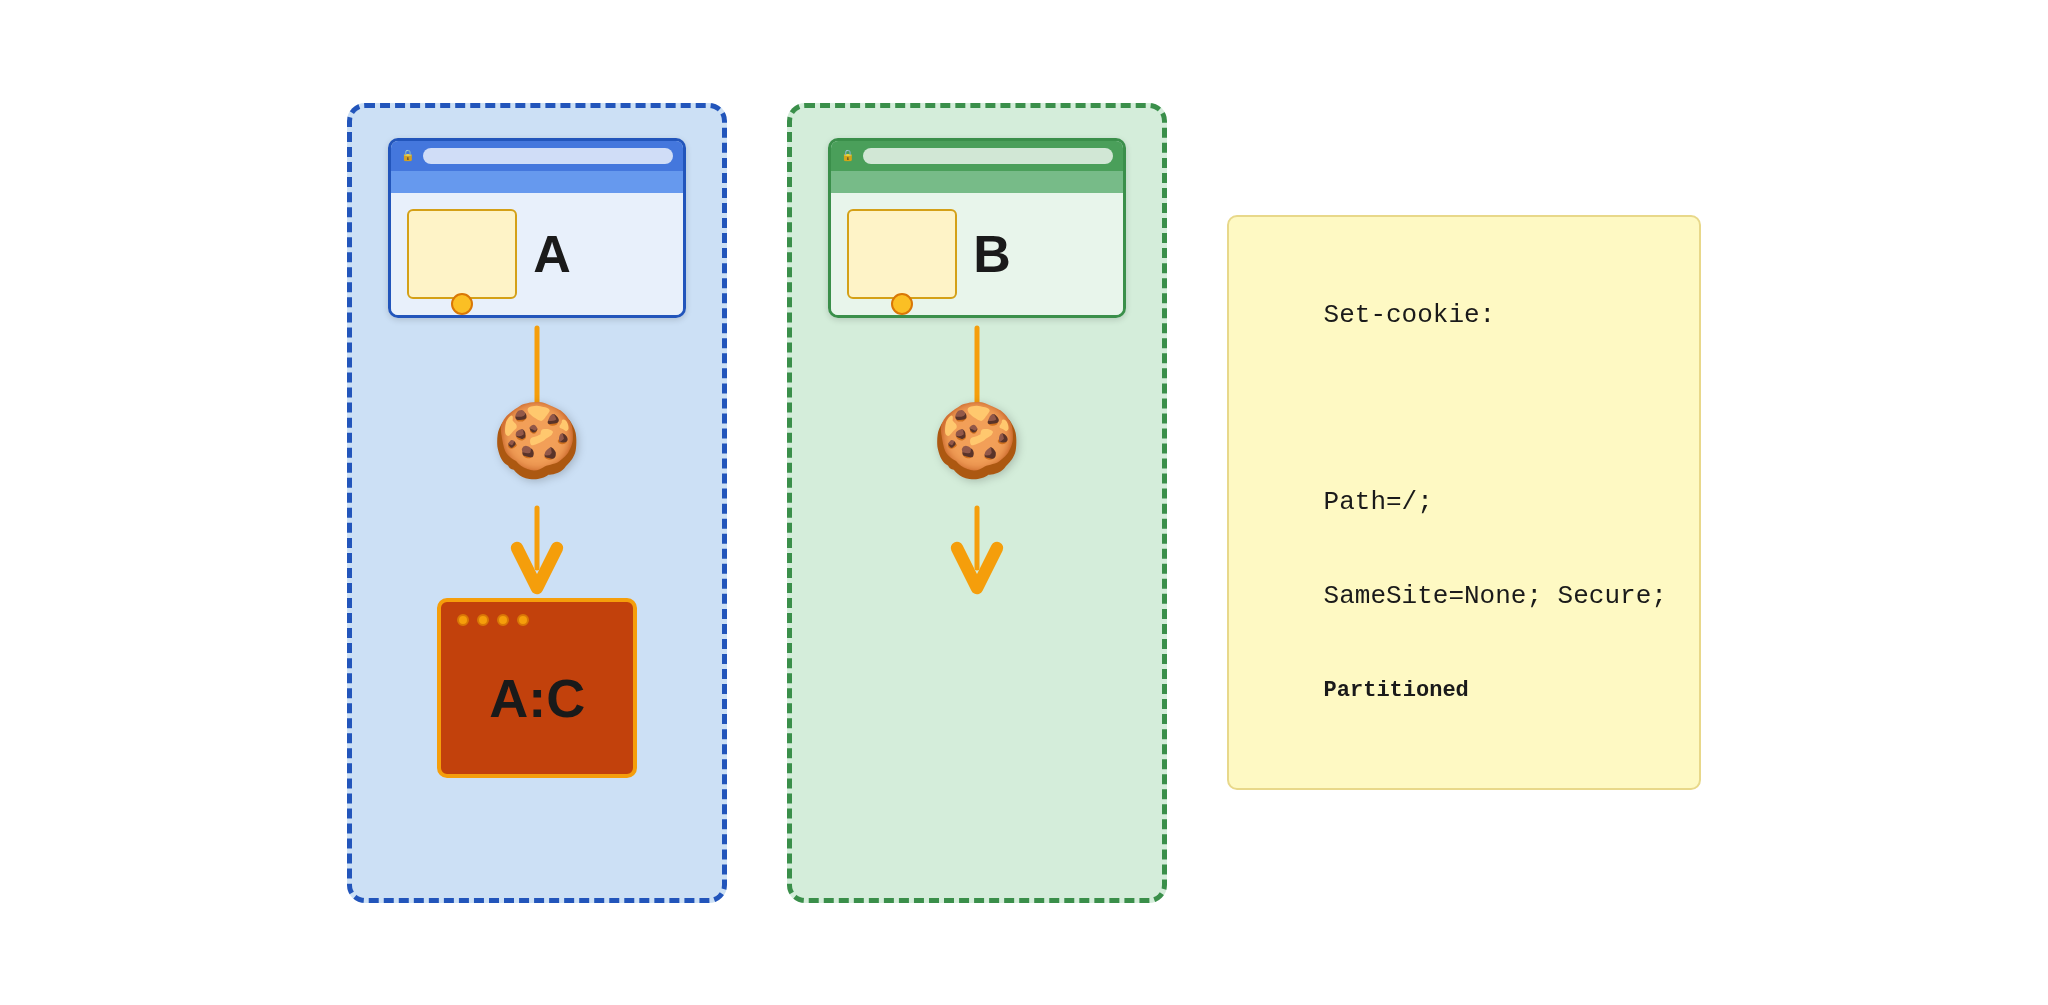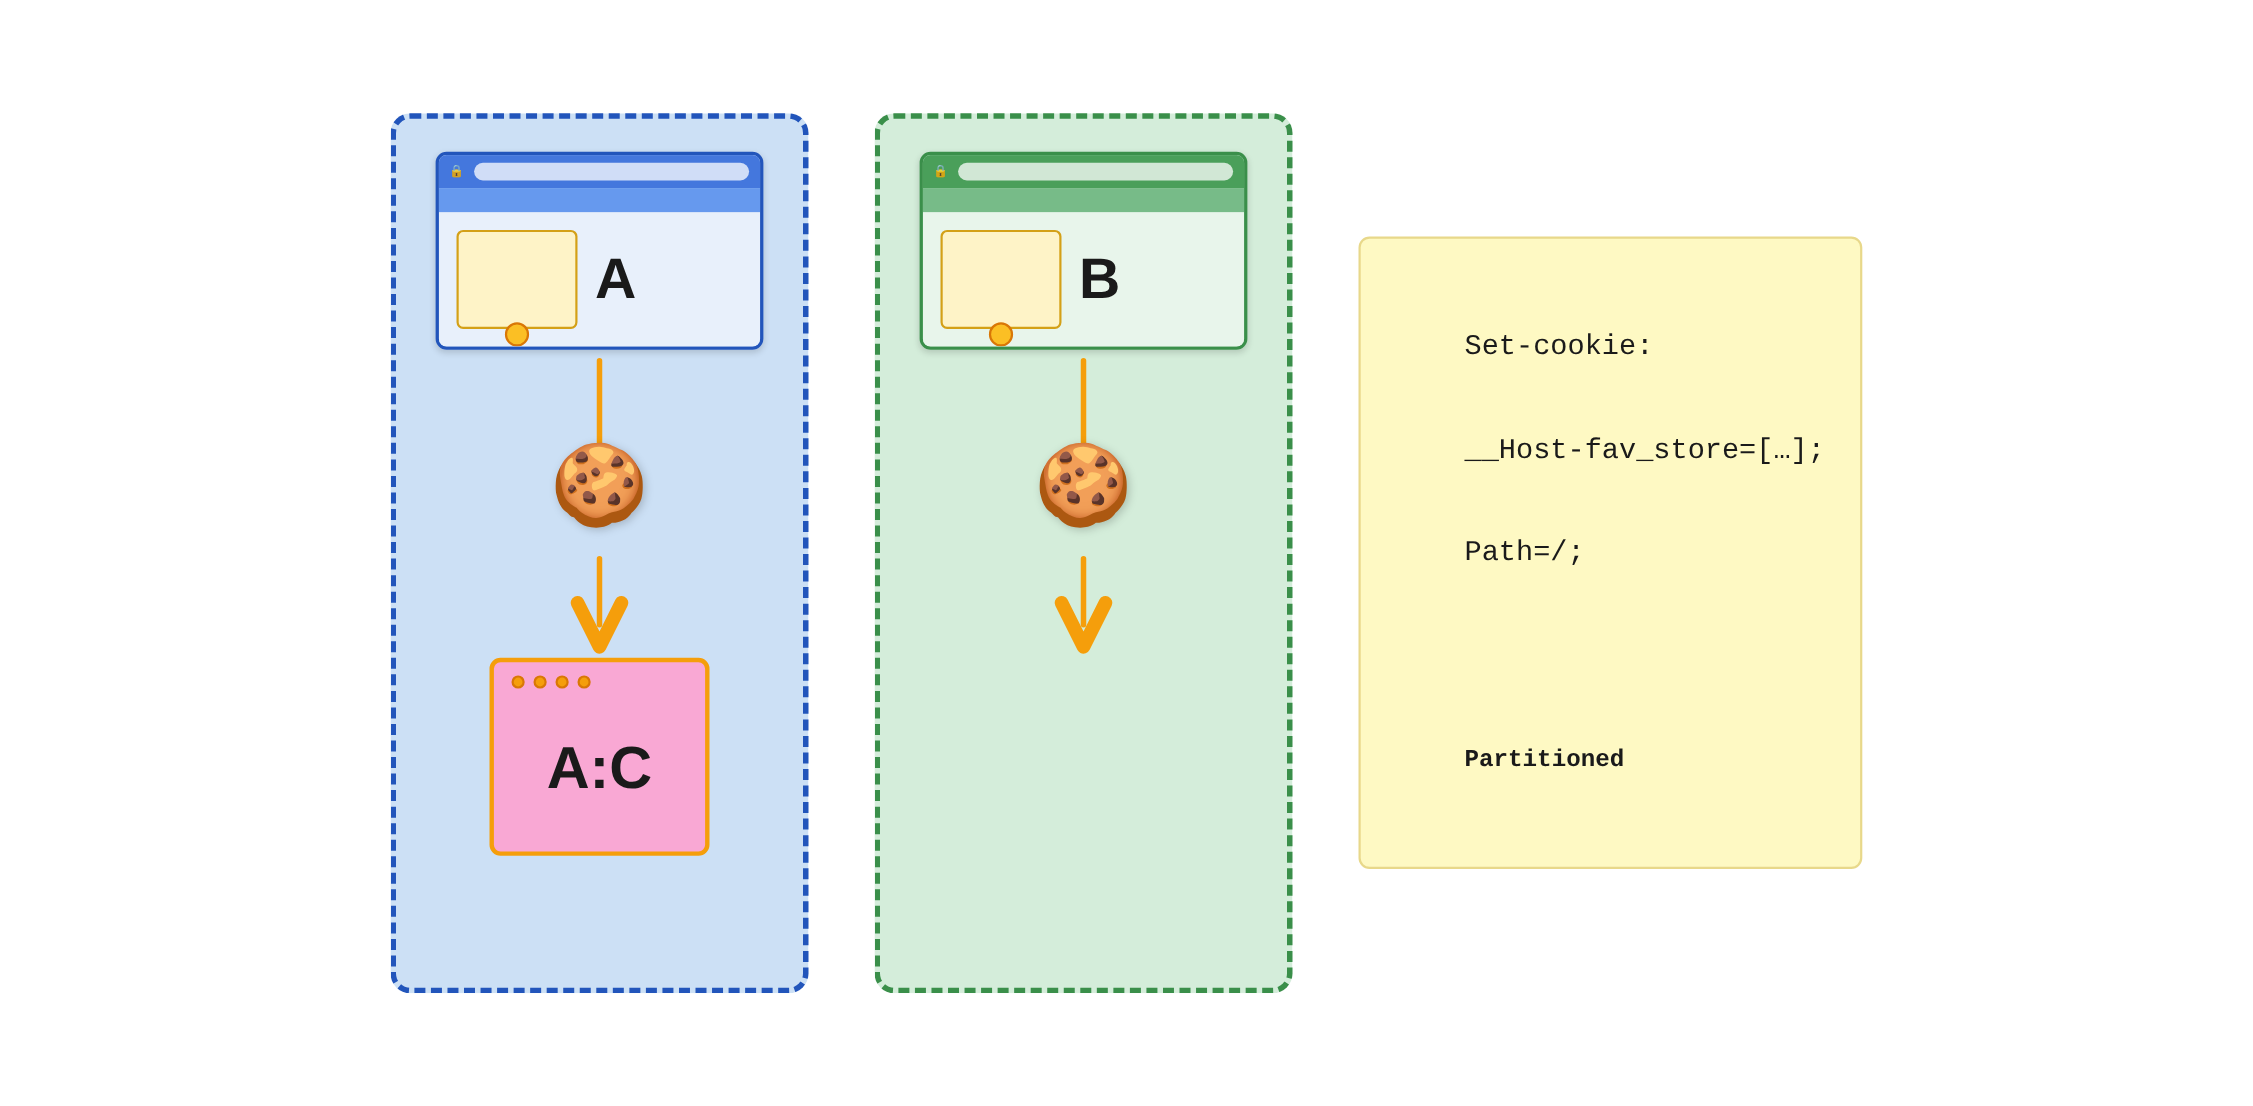--- a/index.html
+++ b/index.html
@@ -172,21 +172,21 @@
       left: 50%;
       transform: translateX(-50%);
       z-index: 3;
       filter: drop-shadow(2px 2px 4px rgba(0,0,0,0.2));
     }
 
     
     .cookie-storage {
       width: 200px;
       height: 180px;
-      background: #f9a8d4;
+      background: #c2410c;
       border: 4px solid #f59e0b;
       border-radius: 10px;
       display: flex;
       flex-direction: column;
       align-items: center;
       justify-content: center;
       gap: 8px;
       margin-top: 10px;
       position: relative;
     }
@@ -306,19 +306,19 @@
           </marker>
         </defs>
       </svg>
       <div class="cookie-emoji">🍪</div>
 
     </div>
   </div>
 
   <div class="code-block">
     <span>Set-cookie:</span><br>
-    <span>__Host-fav_store=[…];</span><br>
+    <br>
     <span>Path=/;</span><br>
-    <br>
+    <span>SameSite=None; Secure;</span><br>
     <span class="partitioned-line">Partitioned</span>
   </div>
 
 </div>
 
 </body></html>

